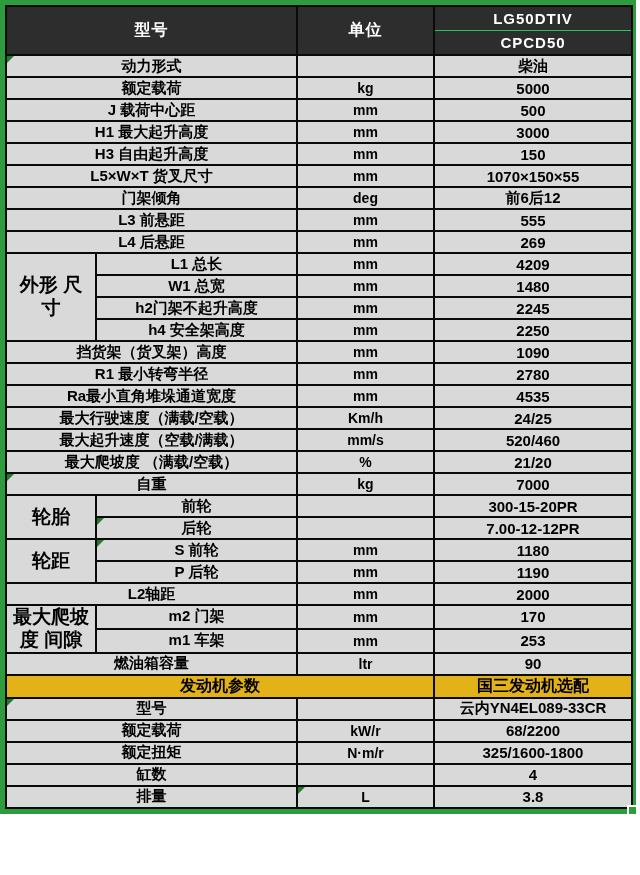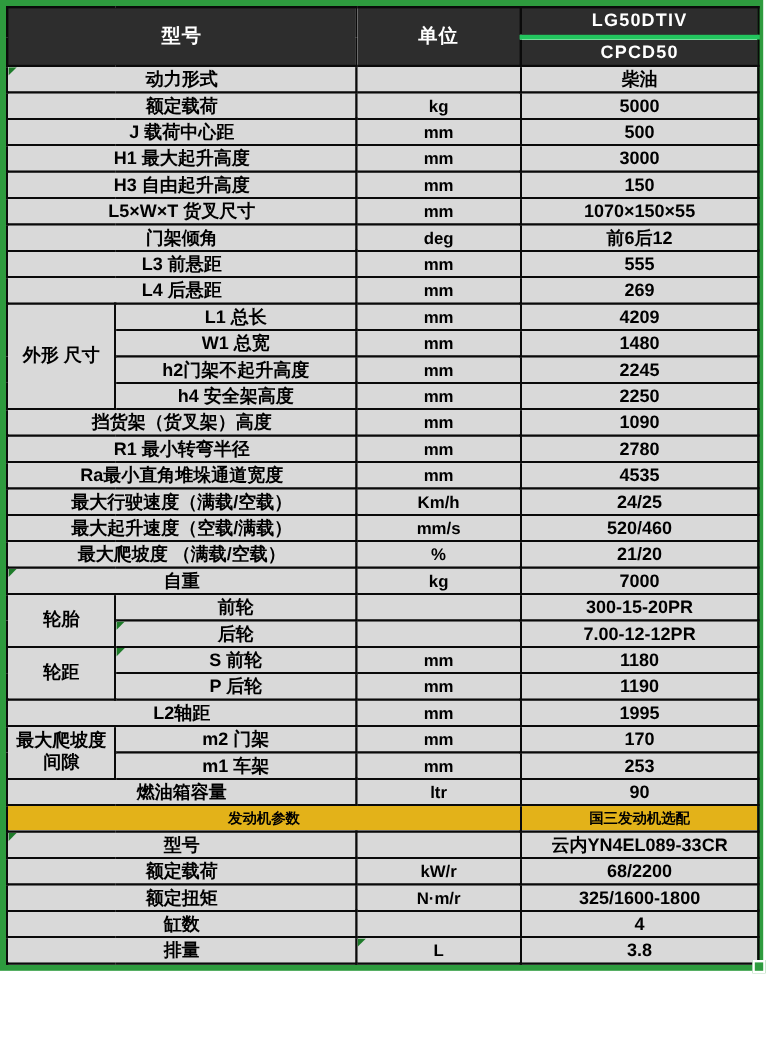--- a/index.html
+++ b/index.html
@@ -33,39 +33,39 @@
     box-sizing: border-box;
   }
   thead th {
     background: var(--hdr-bg, #2D2D2D);
     color: #ffffff;
     font-size: 16px;
     height: 24px;
     letter-spacing: 1px;
   }
   thead th.main { height: 49px; }
-  th.model-top    { border-bottom: 4px solid #22c55e; font-size: 15px; }
+  th.model-top    { border-bottom: 1px solid #22c55e; font-size: 15px; }
   th.model-bottom { border-top: 1px solid #9a9a9a;  font-size: 15px; margin-left: 48px; }
   tbody td {
     position: relative;
     background: var(--cell-bg, #D9D9D9);
     color: #000000;
     font-size: 15px;
     height: 22px;
   }
   td.unit  { font-size: 14px; }
   td.group {
     white-space: normal;
     line-height: 1.2;
-    font-size: 15px;
+    font-size: 19px;
     padding: 0 4px;
   }
   tr.section td {
     background: var(--section-bg, #E3B219);
-    font-size: 12px;
+    font-size: 16px;
   }
   .flag {
     position: absolute;
     top: 0; left: 0;
     width: 0; height: 0;
     border-top: 7px solid #1E7B2A;
     border-right: 7px solid transparent;
   }
   .fill-handle {
     position: absolute;
@@ -218,21 +218,21 @@
           <td class="value">1180</td>
         </tr>
         <tr>
           <td>P 后轮</td>
           <td class="unit">mm</td>
           <td class="value">1190</td>
         </tr>
         <tr>
           <td colspan="2">L2轴距</td>
           <td class="unit">mm</td>
-          <td class="value">1995</td>
+          <td class="value">2000</td>
         </tr>
         <tr>
           <td rowspan="2" class="group">最大爬坡度 间隙</td>
           <td>m2 门架</td>
           <td class="unit">mm</td>
           <td class="value">170</td>
         </tr>
         <tr>
           <td>m1 车架</td>
           <td class="unit">mm</td>

